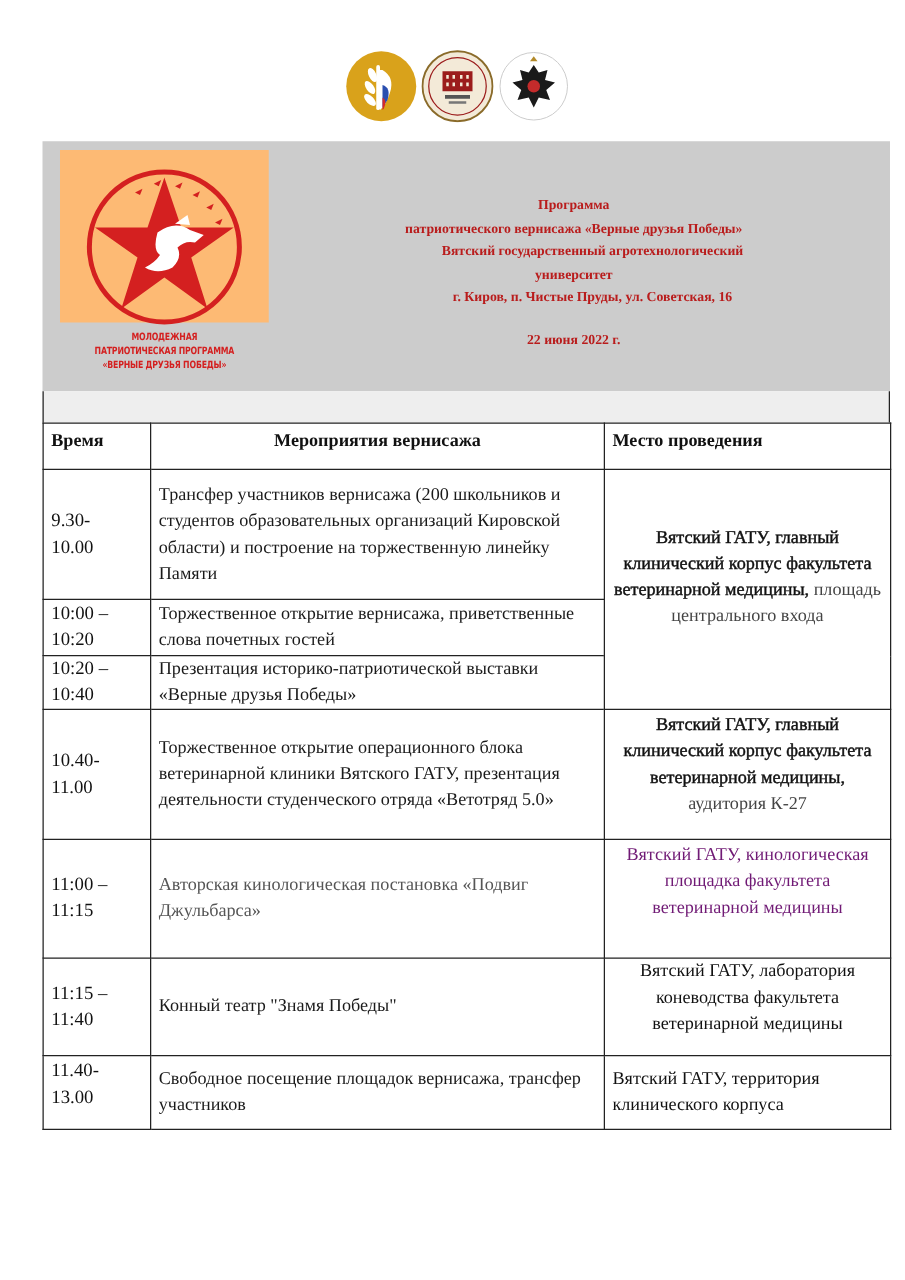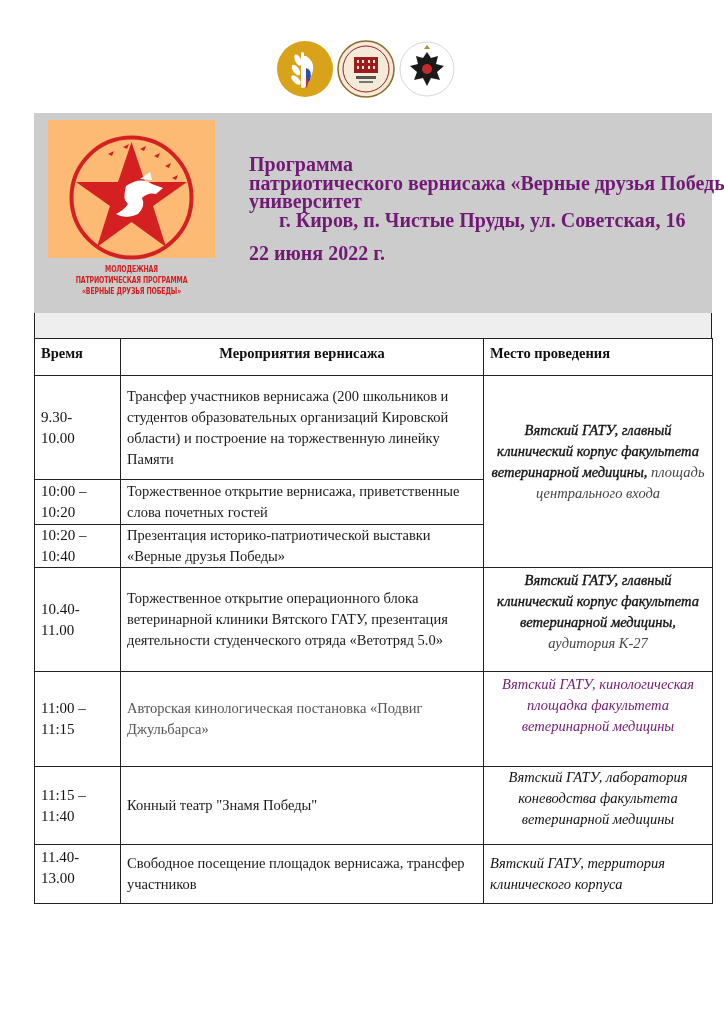--- a/index.html
+++ b/index.html
@@ -10,38 +10,38 @@
   .top-logos svg { position: absolute; top: 0; }
 
   .header-box { position: absolute; left: 34px; top: 113px; width: 678px; height: 200px; background: #cccccc; }
   .logo-box { position: absolute; left: 14px; top: 7px; width: 167px; height: 138px; background: #fdba74; }
   .logo-box svg { position: absolute; left: 20px; top: 14px; }
   .logo-caption { position: absolute; left: 0; width: 167px; text-align: center; top: 144px;
                   font-family: "DejaVu Sans", sans-serif; font-weight: bold; font-size: 8px; line-height: 11px;
                   color: #d42020; letter-spacing: -0.2px; transform: scaleX(0.78); transform-origin: center; }
   .logo-caption div { white-space: nowrap; }
 
-  .title-block { position: absolute; left: 215px; top: 42px; width: 420px; 
-                 font-weight: bold; font-size: 20px; line-height: 18.5px; color: #701a75; }
+  .title-block { position: absolute; left: 215px; top: 42px; width: 420px; text-align: center;
+                 font-weight: bold; font-size: 11px; line-height: 18.5px; color: #b91c1c; }
   .title-block .t-line { white-space: nowrap; }
   .title-block .date { margin-top: 15px; }
 
   .strip { position: absolute; left: 34px; top: 313px; width: 678px; height: 25px; background: #eeeeee;
            border-left: 1.5px solid #222; border-right: 1.5px solid #222; box-sizing: border-box; }
 
   table.program { position: absolute; left: 34px; top: 338px; width: 678px; border-collapse: collapse;
                   table-layout: fixed; font-size: 14.5px; line-height: 21px; }
   table.program td, table.program th { border: 1.5px solid #222; padding: 0 6px; vertical-align: middle; }
   table.program th { font-weight: bold; text-align: left; height: 32px; vertical-align: top; padding-top: 4px; }
   table.program th.center { text-align: center; }
   col.c1 { width: 86px; } col.c2 { width: 363px; } col.c3 { width: 229px; }
   td.time { color: #111; font-size: 15px; }
   td.event { color: #1a1a1a; }
   td.event.grey { color: #555; }
-  td.place { text-align: center; color: #111; font-style: italic; }
+  td.place { text-align: center; color: #111; }
   td.place.left { text-align: left; }
   td.place b { font-weight: normal; color: #111; -webkit-text-stroke: 0.35px #111; }
   td.place .lite { color: #444; }
   td.place.grey { color: #701a75; }
   .r1 { height: 104px; } .r2 { height: 45px; } .r3 { height: 42px; } .r4 { height: 104px; }
   .r5 { height: 95px; } .r6 { height: 78px; } .r7 { height: 59px; }
 </style>
 </head>
 <body>
 
@@ -101,20 +101,21 @@
     </svg>
     <div class="logo-caption">
       <div>МОЛОДЕЖНАЯ</div>
       <div>ПАТРИОТИЧЕСКАЯ ПРОГРАММА</div>
       <div>«ВЕРНЫЕ ДРУЗЬЯ ПОБЕДЫ»</div>
     </div>
   </div>
   <div class="title-block">
     <div class="t-line">Программа</div>
     <div class="t-line">патриотического вернисажа «Верные друзья Победы»</div>
+    <div class="t-line" style="padding-left:30px">Вятский государственный агротехнологический</div>
     <div class="t-line">университет</div>
     <div class="t-line" style="padding-left:30px">г. Киров, п. Чистые Пруды, ул. Советская, 16</div>
     <div class="t-line date">22 июня 2022 г.</div>
   </div>
 </div>
 
 <div class="strip"></div>
 
 <table class="program">
   <colgroup>

